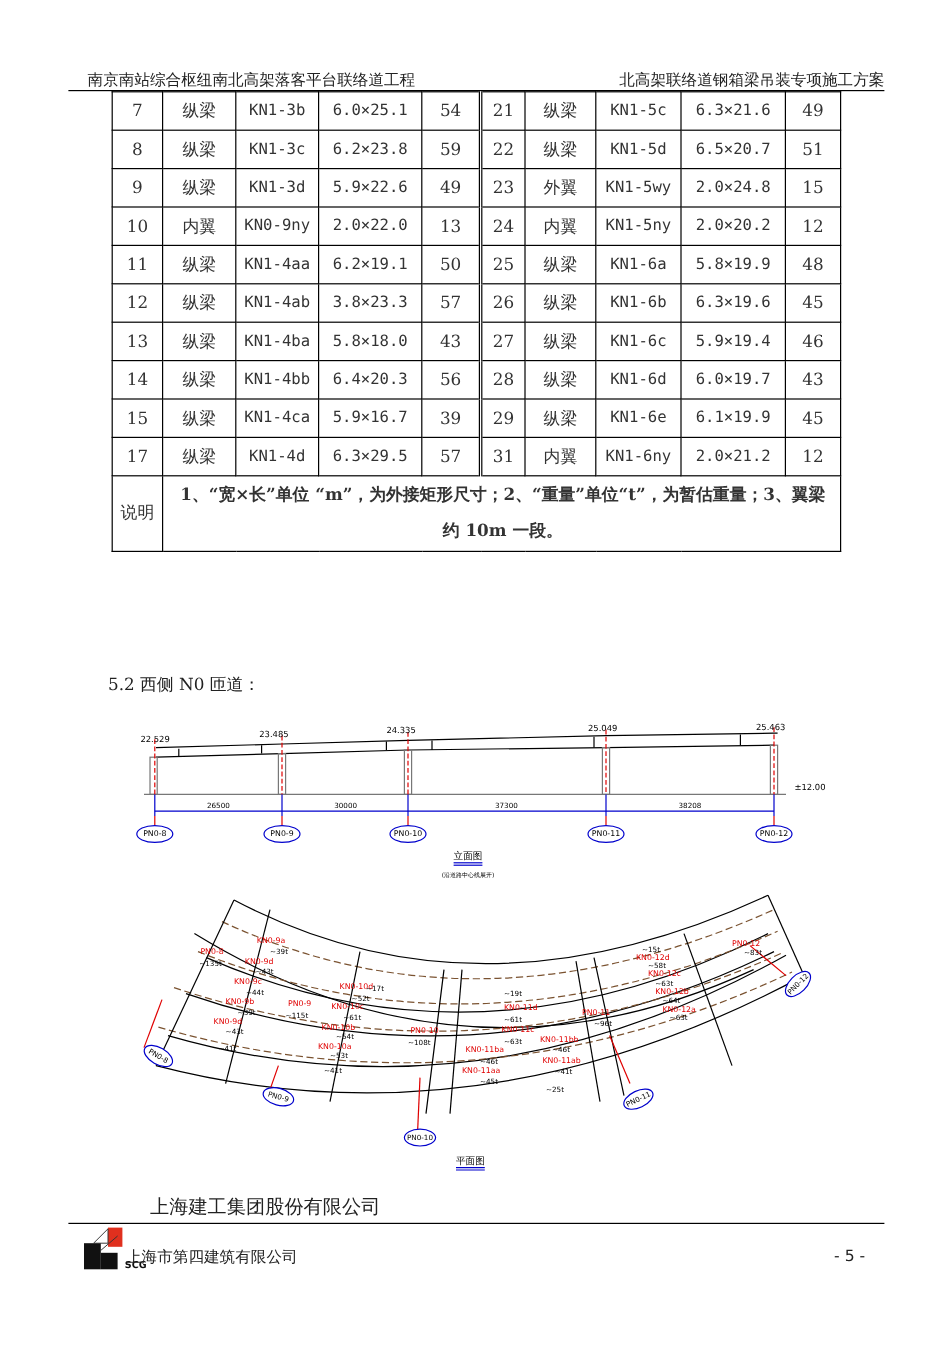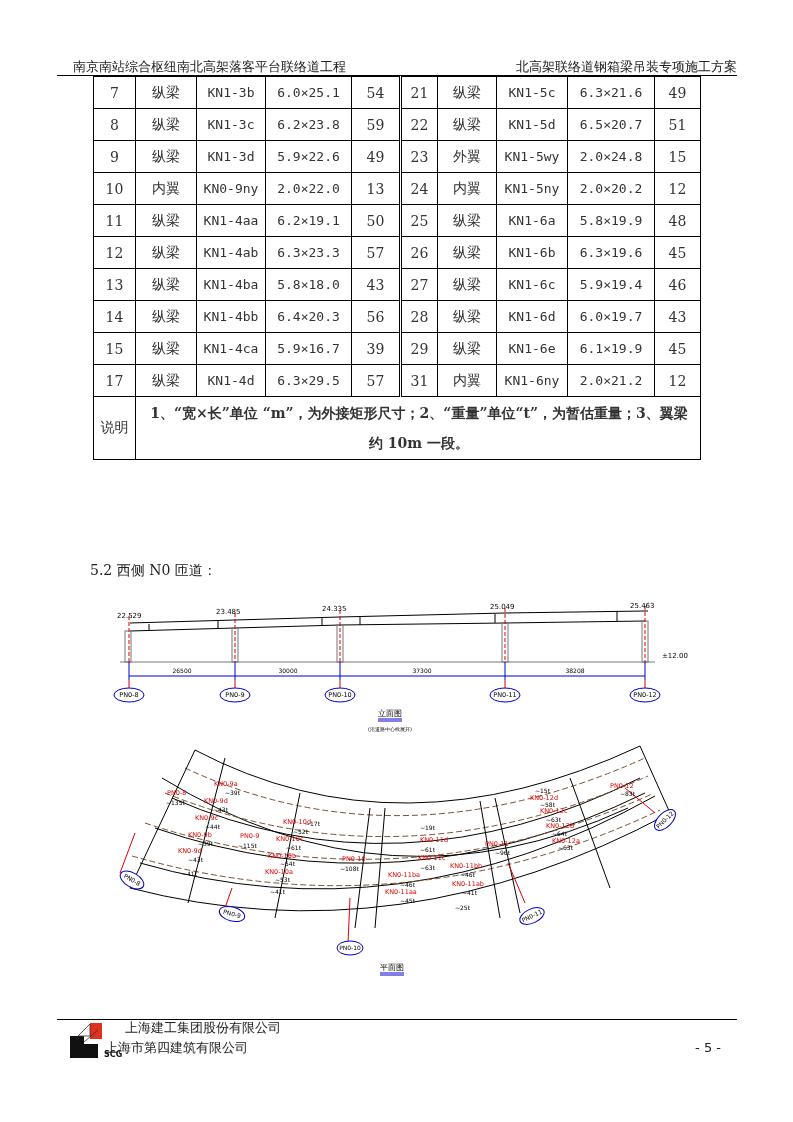--- a/index.html
+++ b/index.html
@@ -22,21 +22,21 @@
   td.notelabel { font-family:"DejaVu Serif",serif !important; font-size:14px !important;}
   td.notetext { text-align:left; padding:0 6px 0 8px !important; white-space:normal !important;
                 font-family:"DejaVu Serif",serif !important; font-size:14px !important; line-height:30px;font-weight:bold; }
 
   .section { position:absolute; top:562px; left:90px; font-size:14px; }
 
   .drawing { position:absolute; left:100px; top:598px; width:600px; height:390px; }
 
   .footer-line { position:absolute; top:1019px; left:57px; width:680px; height:1px; background:#000; }
   .logo { position:absolute; left:68px; top:1022px; width:60px; height:36px; }
-  .co1 { position:absolute; left:125px; top:1019px; font-family:"DejaVu Sans","Liberation Sans",sans-serif; font-size:13px; }
+  .co1 { position:absolute; left:125px; top:996px; font-family:"DejaVu Sans","Liberation Sans",sans-serif; font-size:16px; }
   .co2 { position:absolute; left:105px; top:1039px; font-family:"DejaVu Sans","Liberation Sans",sans-serif; font-size:13px; }
   .pageno { position:absolute; right:72px; top:1040px; font-family:"DejaVu Sans","Liberation Sans",sans-serif; font-size:13px; }
 </style>
 </head>
 <body>
 
 <div class="hdr">
   <span class="l">南京南站综合枢纽南北高架落客平台联络道工程</span>
   <span class="r">北高架联络道钢箱梁吊装专项施工方案</span>
 </div>
@@ -113,21 +113,21 @@
         <td class="cn dbl">25</td>
         <td class="cn">纵梁</td>
         <td class="">KN1-6a</td>
         <td class="">5.8×19.9</td>
         <td class="cn">48</td>
       </tr>
       <tr>
         <td class="cn">12</td>
         <td class="cn">纵梁</td>
         <td>KN1-4ab</td>
-        <td>6.3×23.3</td>
+        <td>3.8×23.3</td>
         <td class="cn">57</td>
         <td class="cn dbl">26</td>
         <td class="cn">纵梁</td>
         <td class="">KN1-6b</td>
         <td class="">6.3×19.6</td>
         <td class="cn">45</td>
       </tr>
       <tr>
         <td class="cn">13</td>
         <td class="cn">纵梁</td>

